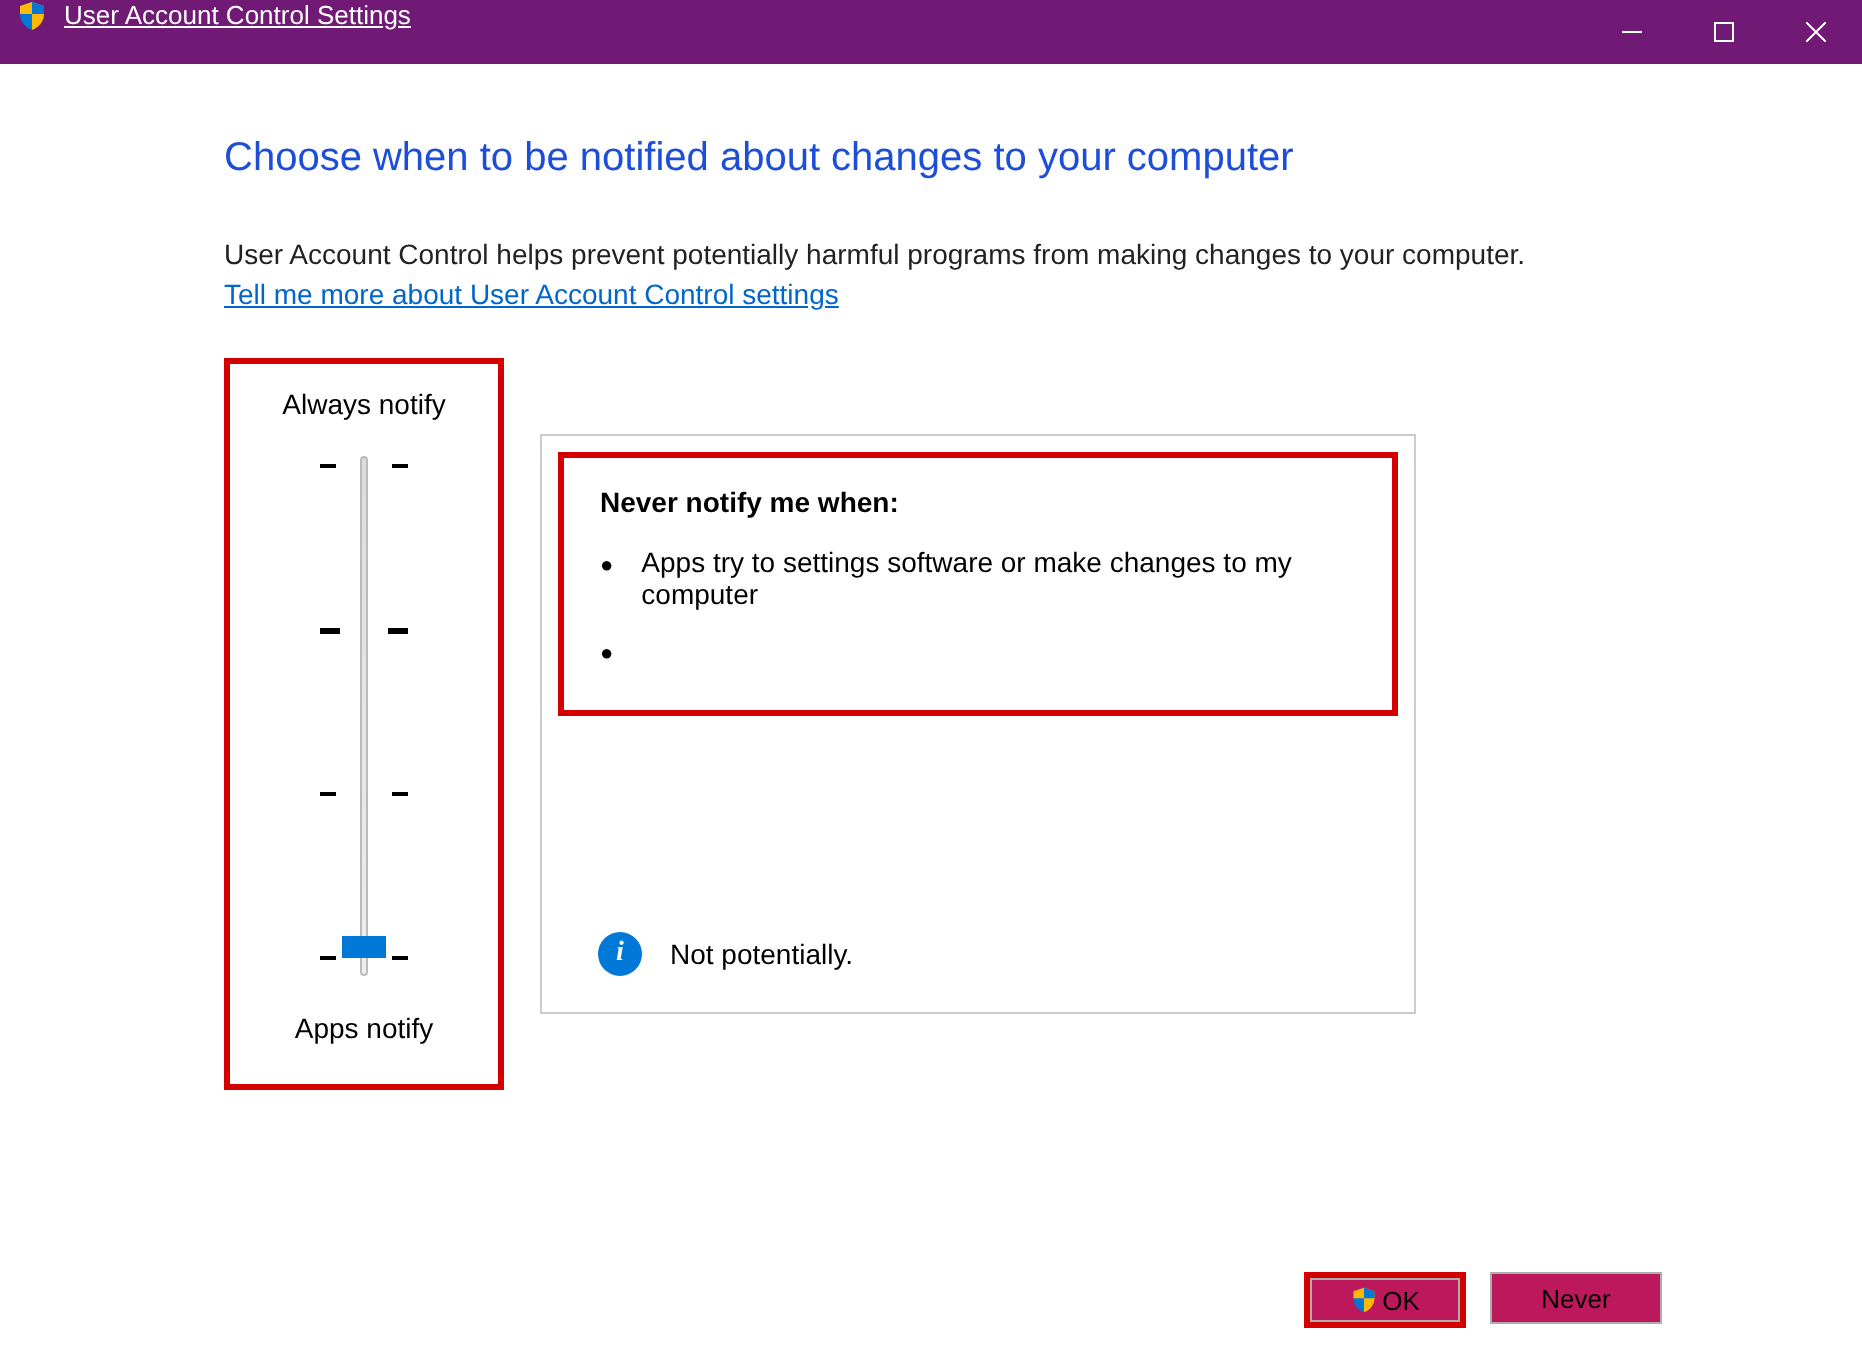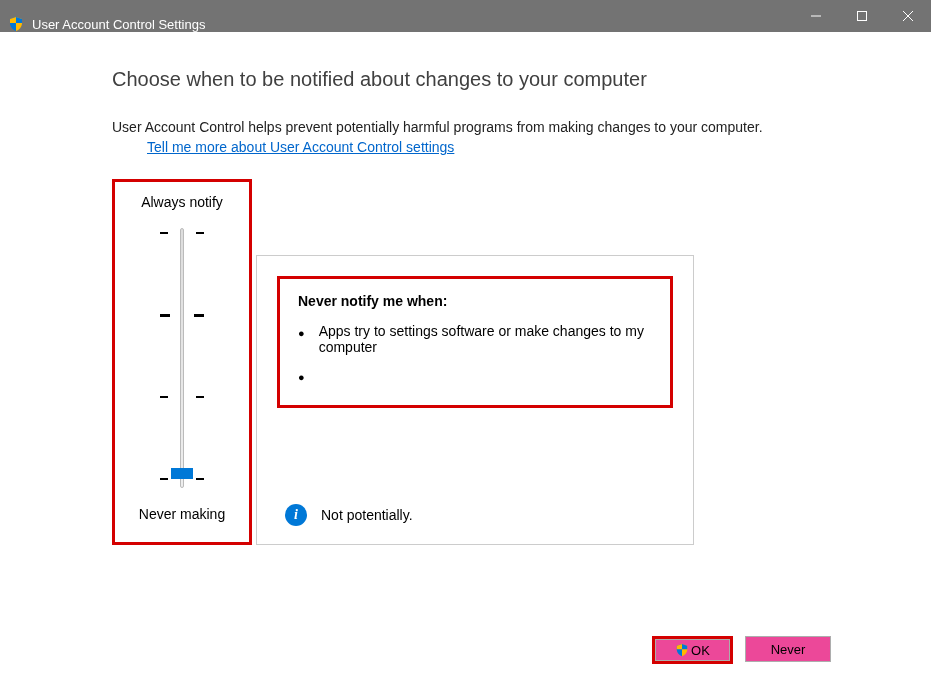--- a/index.html
+++ b/index.html
@@ -7,65 +7,65 @@
       font-family: "Segoe UI", Tahoma, sans-serif;
       font-size: 13px;
       background: #fff;
       color: #000;
       width: 931px;
       height: 686px;
       overflow: hidden;
     }
     .titlebar {
       height: 32px;
-      background: #737373;
-      display: flex;
-      align-items: flex-end;
+      background: #701a75;
+      display: flex;
+      align-items: flex-start;
       padding-left: 8px;
       color: #fff;
+      text-decoration: underline;
     }
     .titlebar .shield { margin-right: 8px; }
     .titlebar .title { flex: 1; font-size: 13px; }
     .win-controls { display: flex; height: 100%; }
     .win-btn {
       width: 46px;
       height: 100%;
       display: flex;
       align-items: center;
       justify-content: center;
       color: #fff;
       cursor: pointer;
     }
     .content {
       padding: 36px 100px 0 112px;
     }
     .heading {
-      color: #404040;
+      color: #1d4ed8;
       font-size: 20px;
       font-weight: 400;
       margin-bottom: 28px;
     }
     .description {
       font-size: 14px;
       color: #222;
       margin-bottom: 4px;
       margin-top: 24px;
     }
     .link {
       color: #0066cc;
       text-decoration: underline;
       font-size: 14px;
       cursor: pointer;
-      margin-left: 35px;
     }
     .main-row {
       display: flex;
       margin-top: 24px;
-      gap: 4px;
-      align-items: flex-end;
+      gap: 18px;
+      align-items: center;
     }
     .slider-panel {
       border: 3px solid #d40000;
       width: 140px;
       padding: 12px 0 20px 0;
       text-align: center;
     }
     .slider-label-top, .slider-label-bottom {
       font-size: 14px;
       color: #000;
@@ -117,21 +117,21 @@
     .tick.t3 { top: 250px; }
     .right-col { flex: 1; width: 438px; max-width: 438px; }
     .info-box {
       border: 1px solid #ccc;
       padding: 0;
       position: relative;
       height: 290px;
     }
     .callout {
       border: 3px solid #d40000;
-      margin: 20px;
+      margin: 8px;
       padding: 14px 18px 18px 18px;
     }
     .callout-title {
       font-weight: 700;
       font-size: 14px;
       margin-bottom: 14px;
     }
     .callout ul { list-style: none; }
     .callout li {
       display: flex;
@@ -175,21 +175,21 @@
       display: flex;
       gap: 12px;
     }
     .ok-wrap {
       border: 3px solid #d40000;
       display: inline-block;
     }
     .btn {
       width: 86px;
       height: 26px;
-      background: #ec4899;
+      background: #be185d;
       border: 1px solid #adadad;
       font-size: 13px;
       cursor: pointer;
       display: inline-flex;
       align-items: center;
       justify-content: center;
       gap: 2px;
     }
     .btn.ok { width: 75px; height: 22px; }
     .shield-svg { flex-shrink: 0; }
@@ -246,21 +246,21 @@
             <span></span>
           </div>
         <div class="tick t3">
             <span></span>
             <span></span>
           </div>
         <div class="slider-track">
           <div class="slider-thumb"></div>
         </div>
       </div>
-      <div class="slider-label-bottom">Never making</div>
+      <div class="slider-label-bottom">Apps notify</div>
     </div>
 
     <div class="right-col">
       <div class="info-box">
         <div class="callout">
           <div class="callout-title">Never notify me when:</div>
           <ul>
             <li>
                 <span class="bullet">●</span>
                 <span>Apps try to settings software or make changes to my computer</span>

